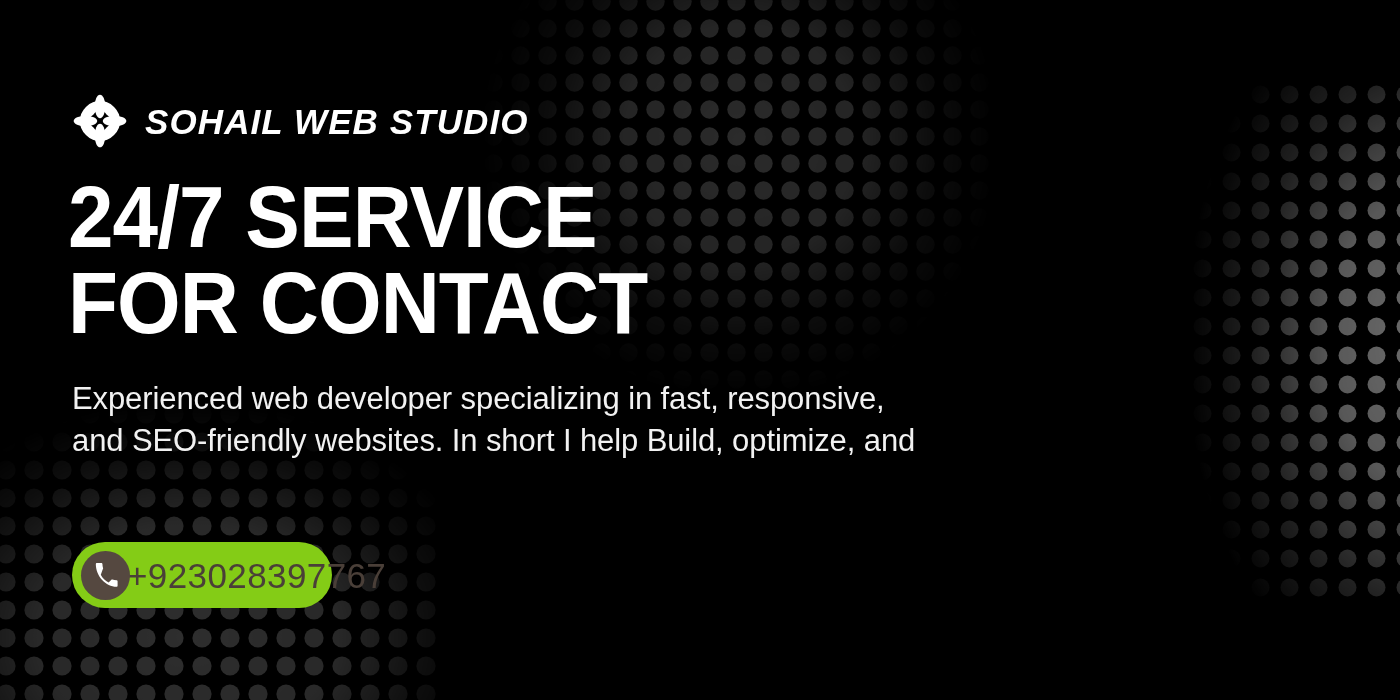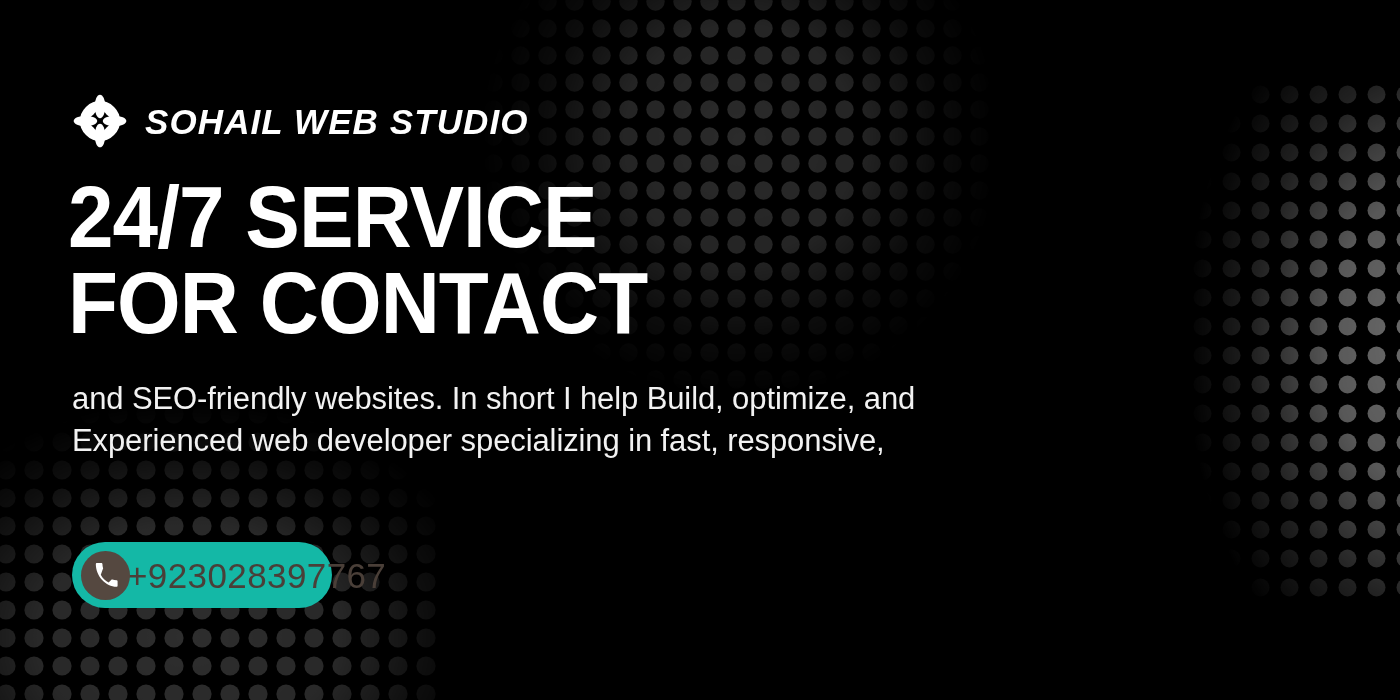--- a/index.html
+++ b/index.html
@@ -93,21 +93,21 @@
     letter-spacing: -0.1px;
   }
   .subcopy span { display: block; white-space: nowrap; }
 
   .phone-pill {
     position: absolute;
     top: 542px;
     left: 0;
     width: 260px;
     height: 66px;
-    background: #14b8a6;
+    background: #84cc16;
     border-radius: 33px;
     display: flex;
     align-items: center;
     padding-left: 9px;
   }
   .phone-badge {
     width: 49px;
     height: 49px;
     flex: 0 0 49px;
     border-radius: 50%;
@@ -212,22 +212,22 @@
             <ellipse cx="31.6" cy="68.4" rx="9.5" ry="21" transform="rotate(-45 31.6 68.4)"></ellipse>
           </g>
         </svg>
       </span>
       <span class="brand-name">SOHAIL WEB STUDIO</span>
     </div>
 
     <h1 class="headline">24/7 SERVICE FOR CONTACT</h1>
 
     <p class="subcopy">
+      <span>Experienced web developer specializing in fast, responsive,</span>
       <span>and SEO-friendly websites. In short I help Build, optimize, and</span>
-      <span>Experienced web developer specializing in fast, responsive,</span>
     </p>
 
     <div class="phone-pill">
       <span class="phone-badge">
         <svg viewBox="0 0 24 24" width="26" height="26" aria-hidden="true">
           <path fill="#ffffff" d="M6.6 10.8c1.6 3.1 4.1 5.6 7.2 7.2l2.4-2.4c.3-.3.7-.4 1.1-.3 1.2.4 2.5.6 3.8.6.6 0 1 .4 1 1V21c0 .6-.4 1-1 1C11.4 22 2 12.6 2 1c0-.6.4-1 1-1h4.1c.6 0 1 .4 1 1 0 1.3.2 2.6.6 3.8.1.4 0 .8-.3 1.1L6.6 10.8z" transform="translate(0.6 0.9)"></path>
         </svg>
       </span>
       <span class="phone-number">+923028397767</span>
     </div>

